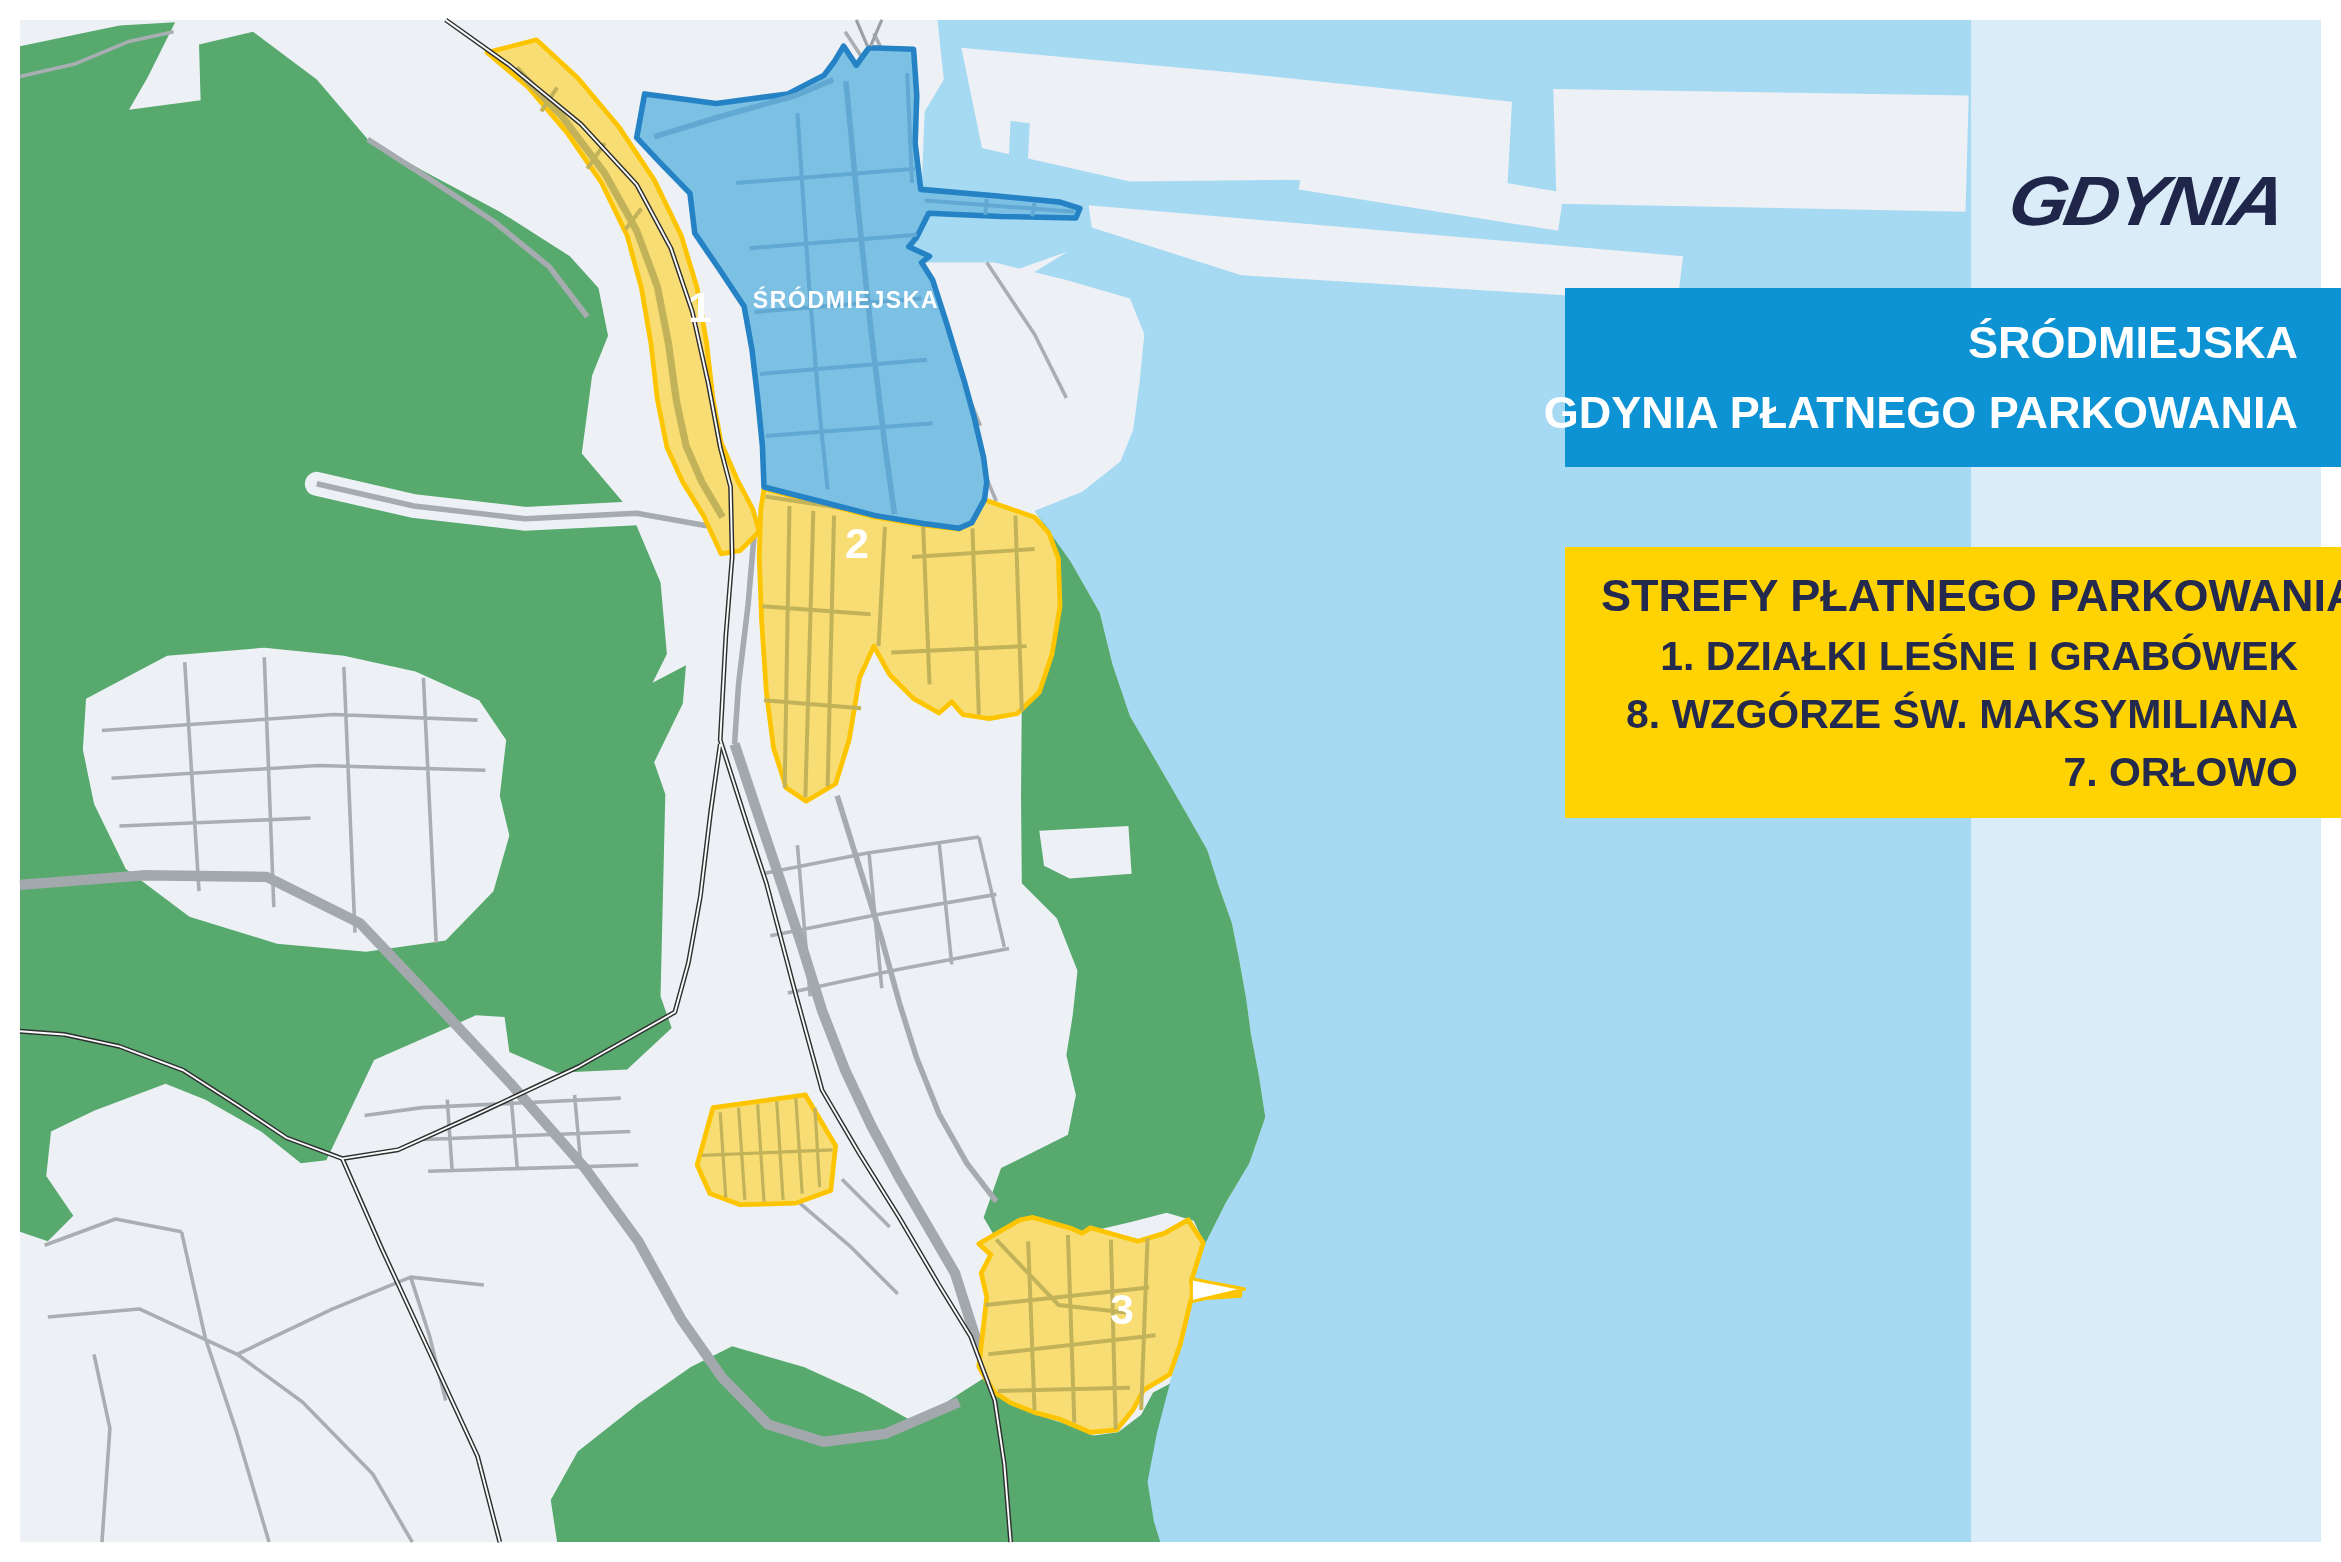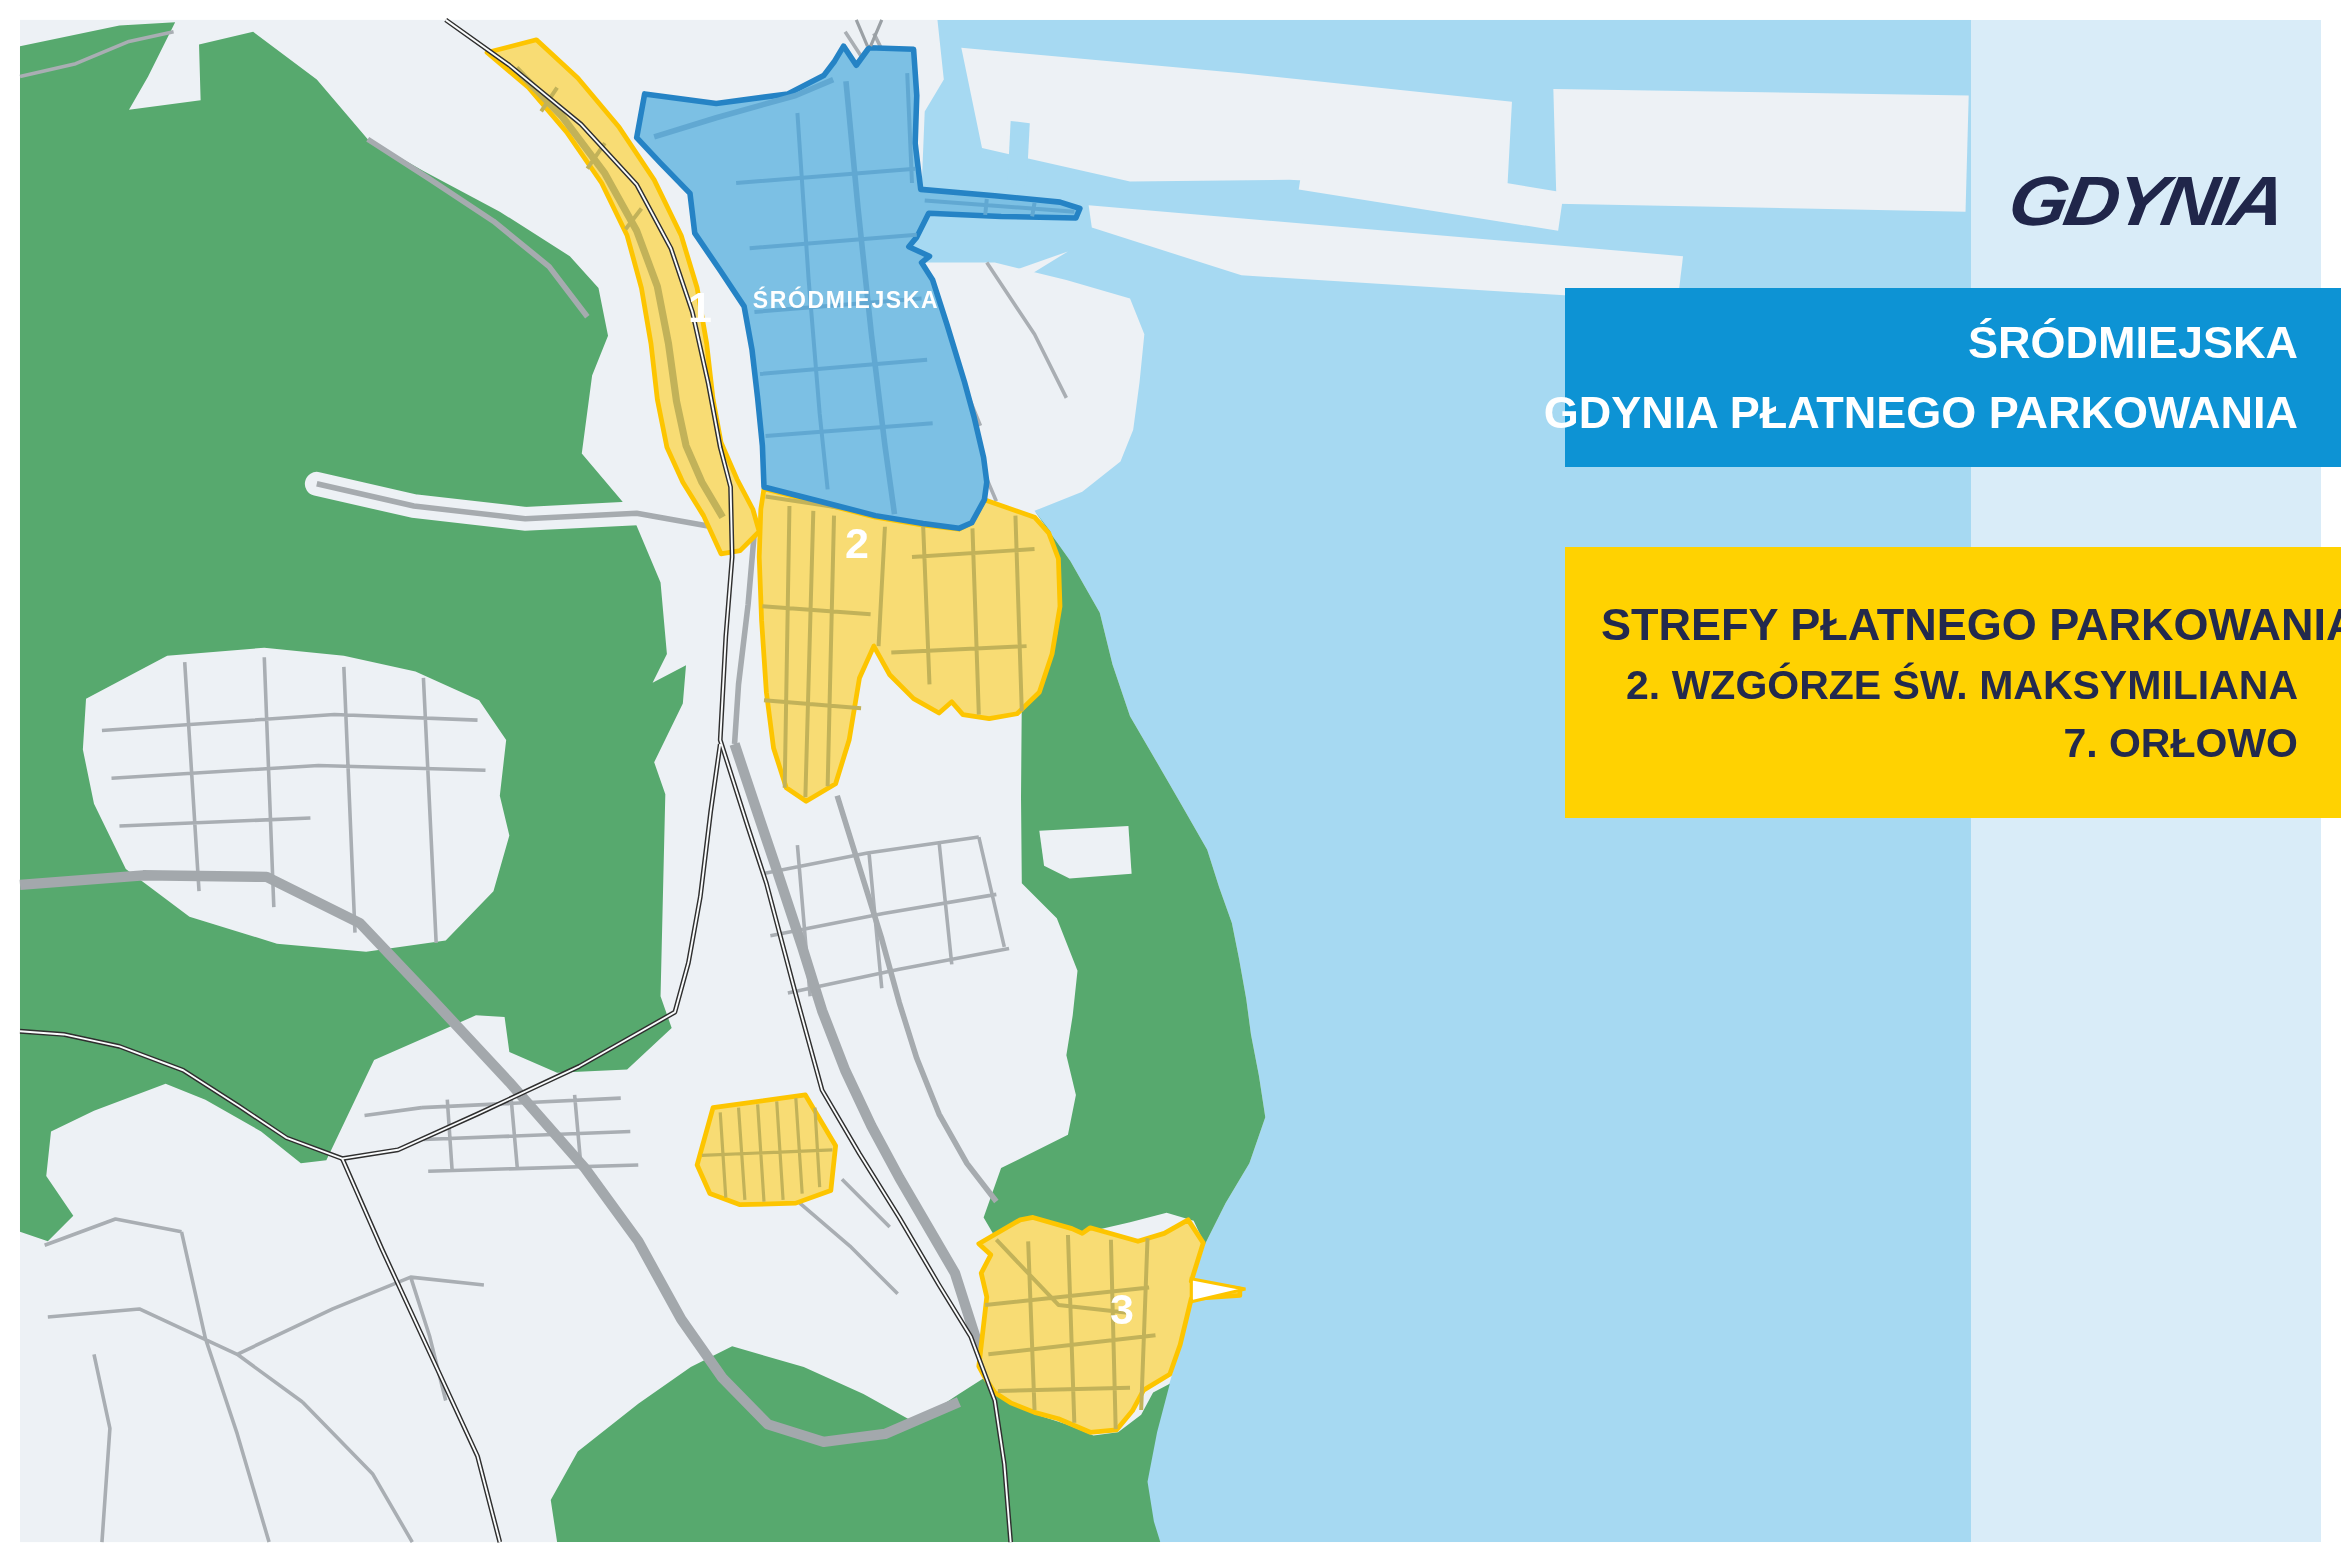--- a/index.html
+++ b/index.html
@@ -191,18 +191,19 @@
 
   <div class="logo">GDYNIA</div>
 
   <div class="banner banner-blue">
     <div class="bline">ŚRÓDMIEJSKA</div>
     <div class="bline">GDYNIA PŁATNEGO PARKOWANIA</div>
   </div>
 
   <div class="banner banner-yellow">
     <div class="yhead">STREFY PŁATNEGO PARKOWANIA</div>
-    <div class="yitem">2. WZGÓRZE ŚW. MAKSYMILIANA</div>
+    <div class="yitem">1. DZIAŁKI LEŚNE I GRABÓWEK</div>
+    <div class="yitem">8. WZGÓRZE ŚW. MAKSYMILIANA</div>
     <div class="yitem">7. ORŁOWO</div>
   </div>
 
 </div>
 
 
 </body></html>

